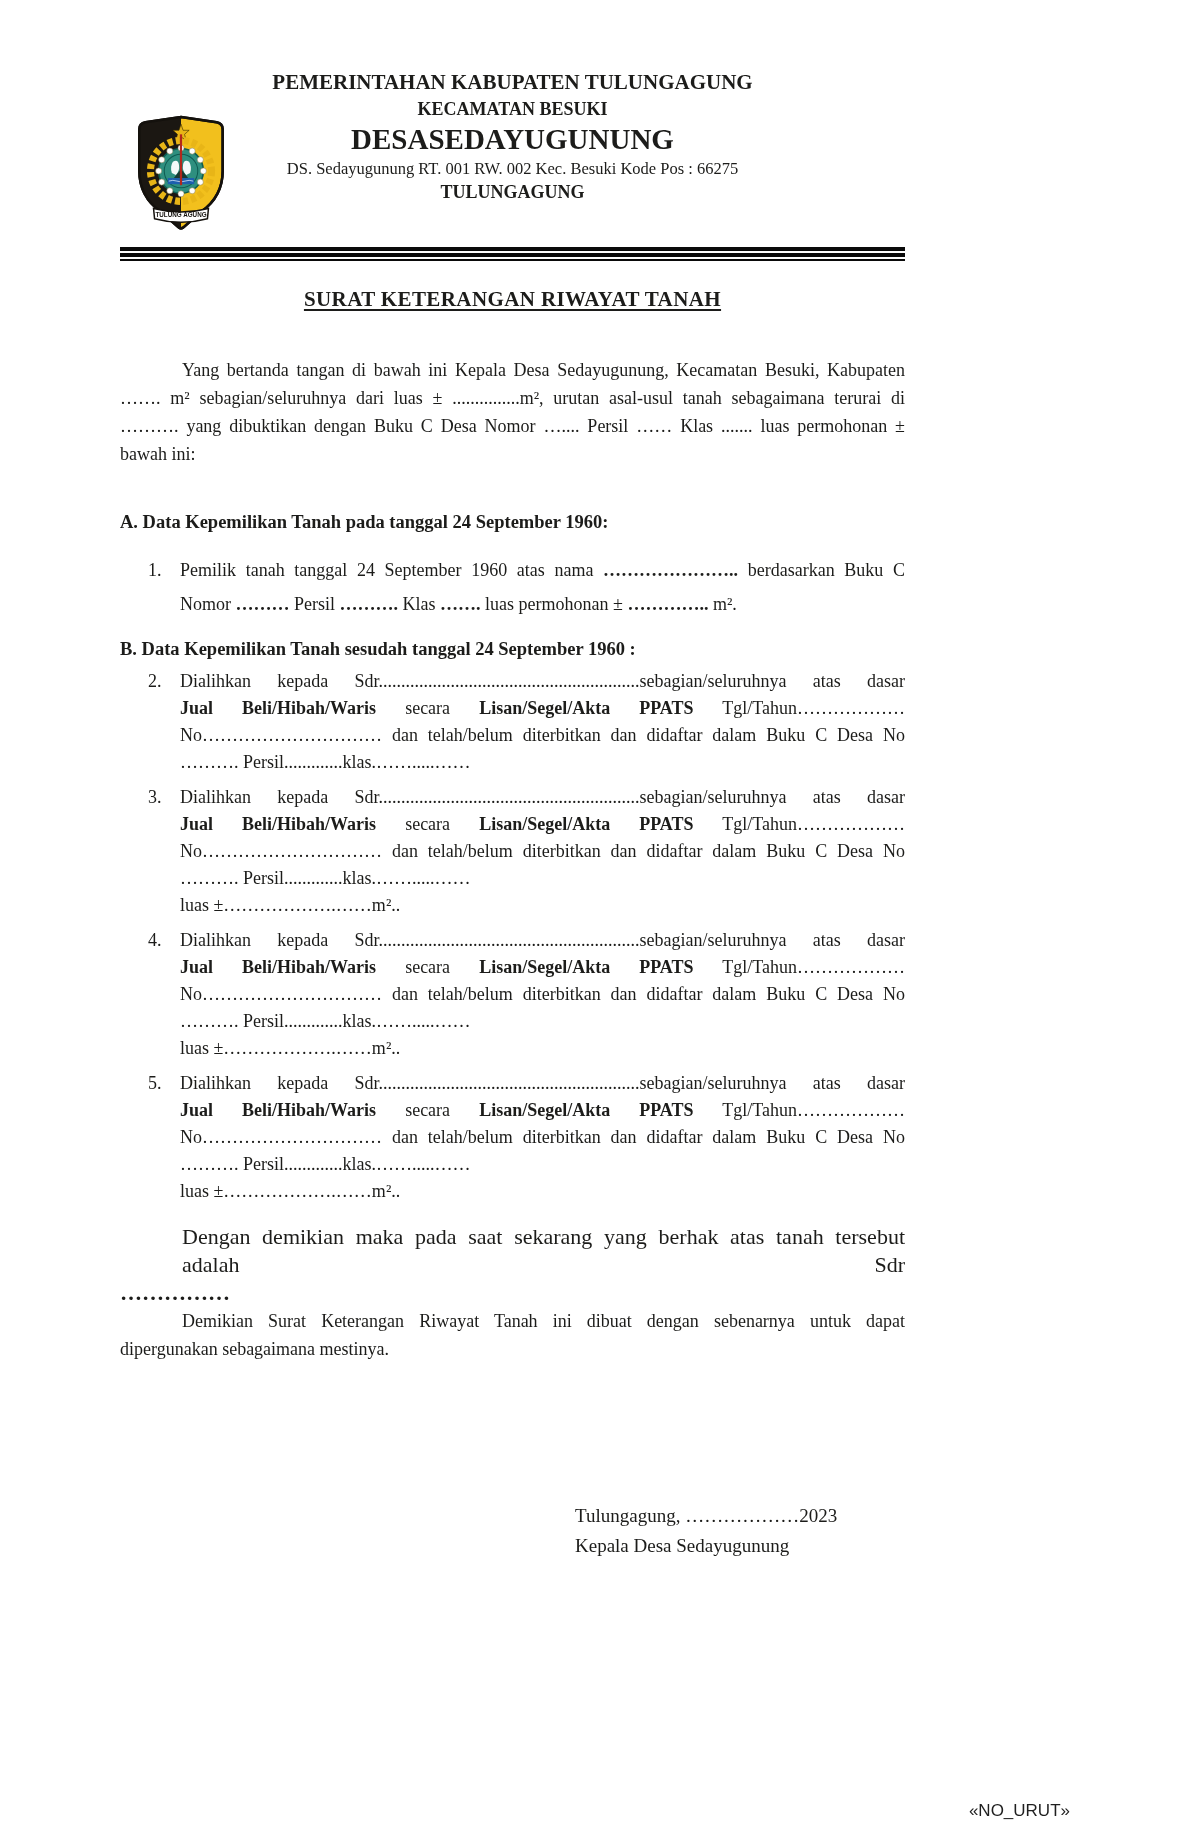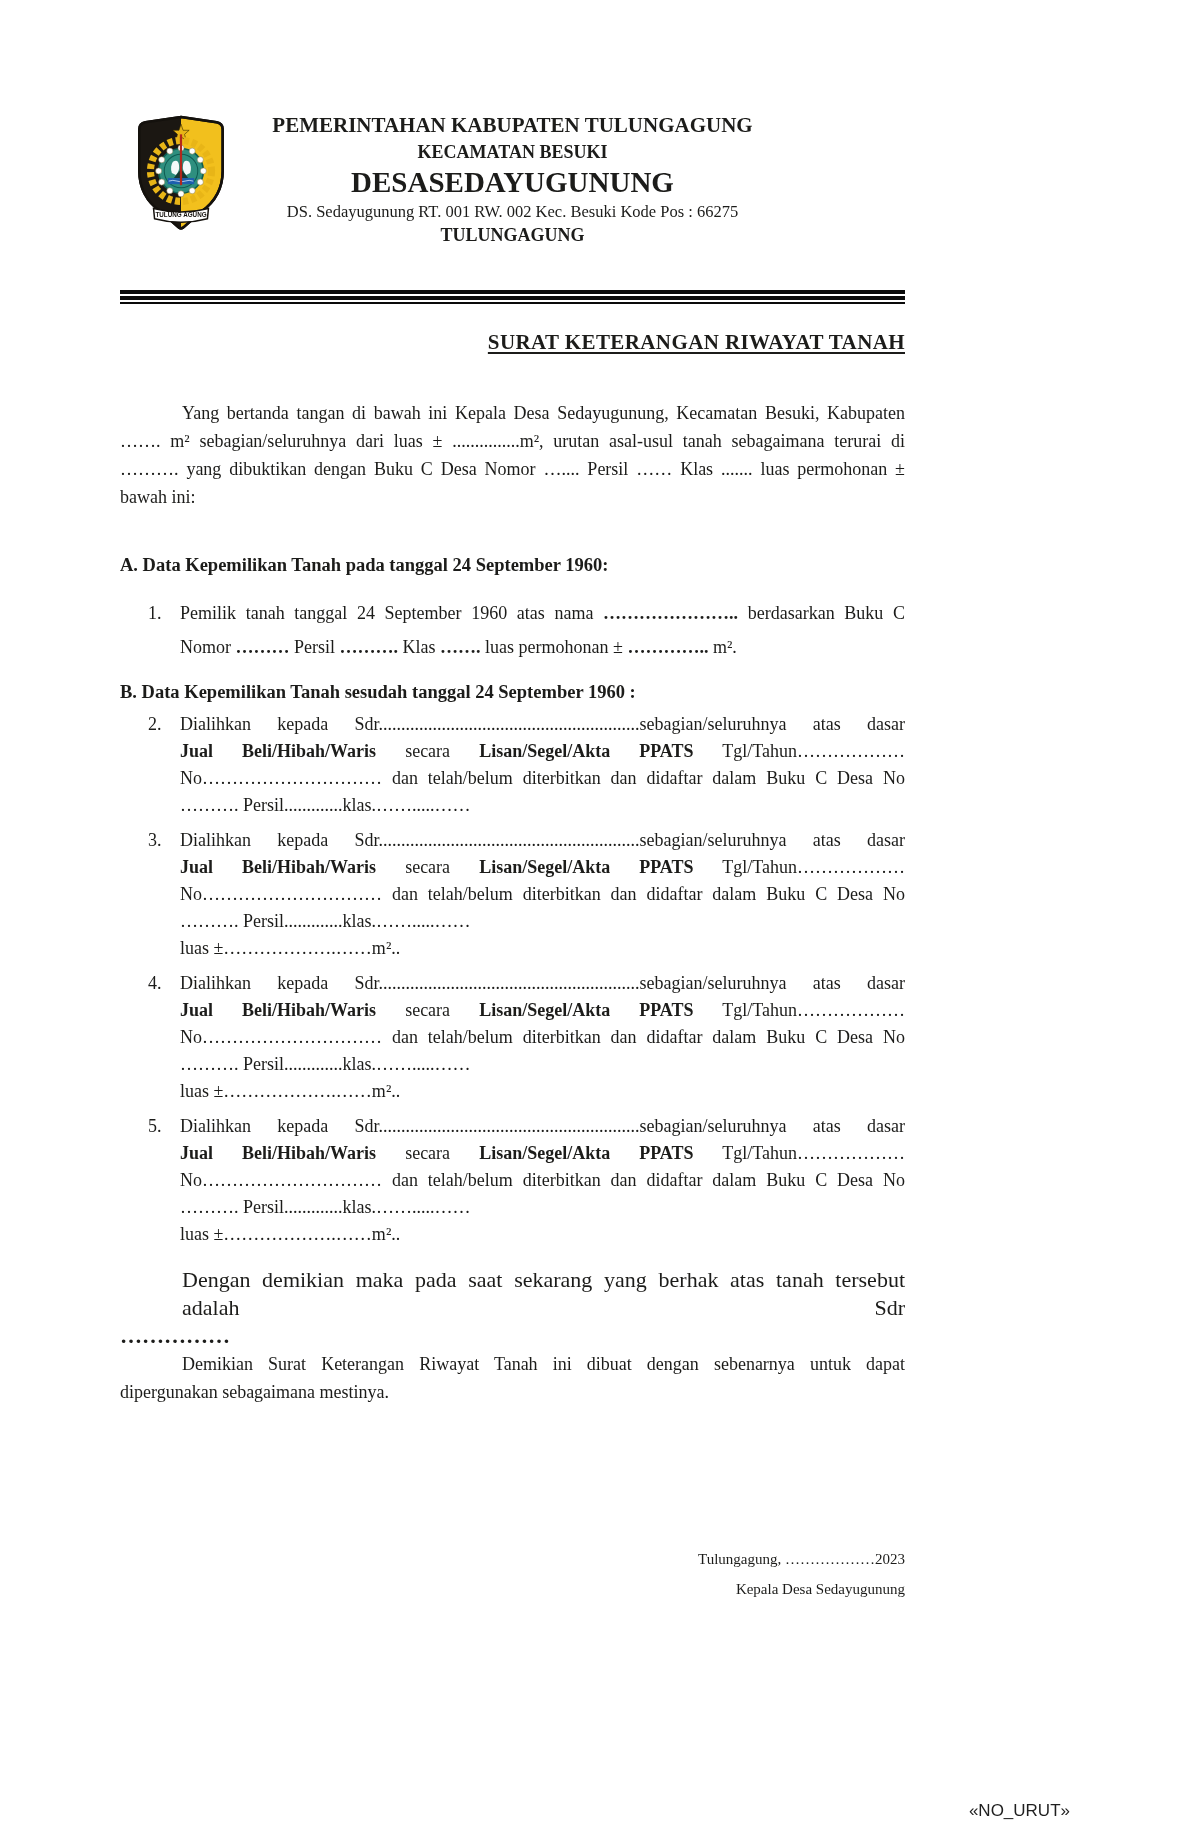--- a/index.html
+++ b/index.html
@@ -2,36 +2,36 @@
 <html><head>
 <meta charset="utf-8">
 <style>
   *{margin:0;padding:0;box-sizing:border-box}
   html,body{background:#ffffff}
   body{width:1200px;height:1835px;position:relative;overflow:hidden;
        font-family:"Liberation Serif",serif;color:#1c1c1a}
   .content{width:785px;margin-left:120px}
 
   
-  .letterhead{position:relative;padding-top:112px}
+  .letterhead{position:relative;padding-top:69px}
   .logo{position:absolute;left:5px;top:114px;width:112px;height:122px}
   .lh-text{text-align:center}
   .lh1{font-size:21px;font-weight:bold;line-height:27px}
   .lh2{font-size:18px;font-weight:bold;line-height:26px}
   .lh3{font-size:29px;font-weight:bold;line-height:35px}
   .lh4{font-size:16.5px;line-height:23px}
   .lh5{font-size:18px;font-weight:bold;line-height:25px}
 
   
   .sep{margin-top:42px}
   .sep .bar-thick{height:4px;background:#0a0a0a}
   .sep .gap{height:2px;background:#fff}
   .sep .bar-thin{height:2px;background:#0a0a0a}
 
-  .title{margin-top:26px;text-align:right;font-size:21px;font-weight:bold;
+  .title{margin-top:26px;text-align:center;font-size:21px;font-weight:bold;
          text-decoration:underline;text-underline-offset:3px;letter-spacing:.4px}
   .nomor{margin-top:16px;text-align:center;font-size:19px}
 
   .para{margin-top:44px;font-size:18px;line-height:28px}
   .line{text-align:justify}
   .stretch{text-align:justify;text-align-last:justify}
   .indent{padding-left:62px}
 
   .heading{font-size:18.5px;font-weight:bold}
   .head-a{margin-top:44px}
@@ -40,22 +40,22 @@
   .item{position:relative;margin-left:60px;width:725px;font-size:18px}
   .item-a{margin-top:20px;line-height:34px}
   .item-b{margin-top:8px;line-height:27px}
   .inum{position:absolute;left:-32px;top:0}
 
   .bb{font-weight:bold}
 
   .closing{margin-top:18px;font-size:22px;line-height:28px}
   .closing2{margin-top:0;font-size:18px;line-height:28px}
 
-  .sig{margin-top:138px;margin-left:auto;width:330px;text-align:right;
-       font-size:15px;line-height:30px}
+  .sig{margin-top:138px;margin-left:auto;width:330px;text-align:left;
+       font-size:19px;line-height:30px}
 
   .footer{position:absolute;right:130px;bottom:14px;
           font-family:"Liberation Sans",sans-serif;font-size:17px;color:#1f1f1f}
 </style>
 </head>
 <body>
 
 <div class="content">
 
   <div class="letterhead">

